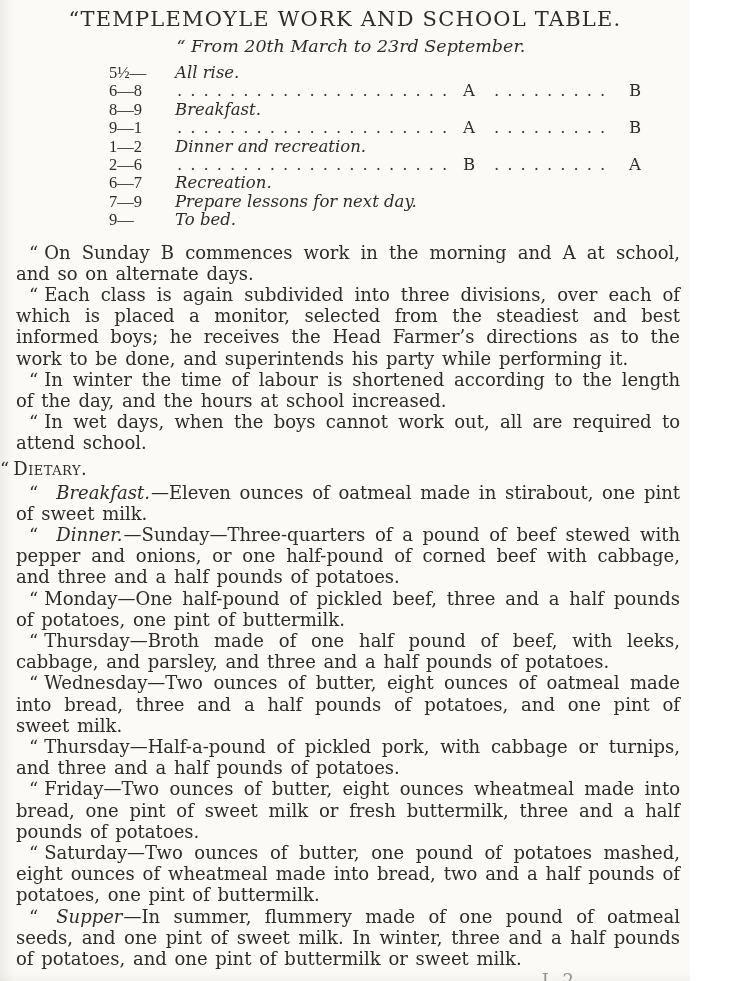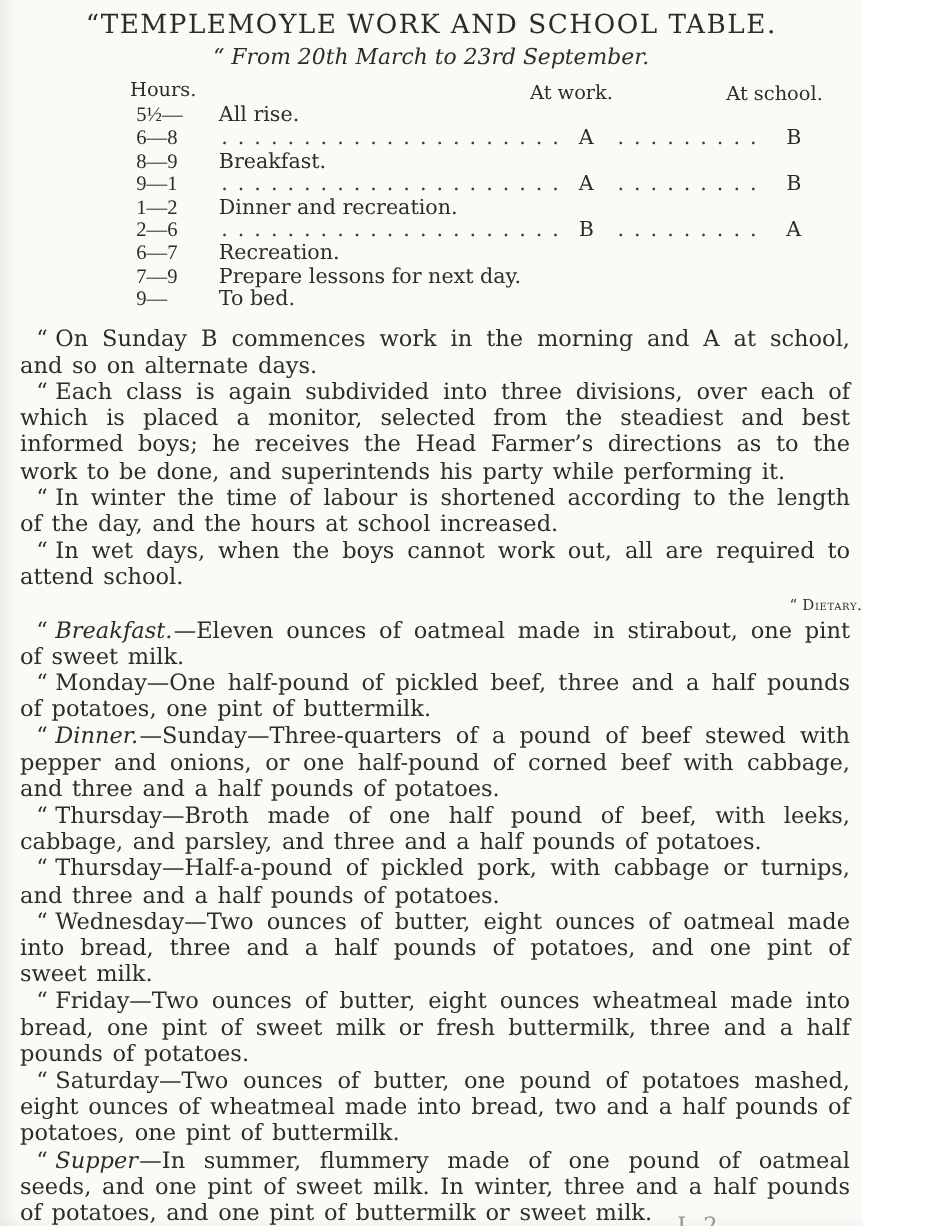--- a/index.html
+++ b/index.html
@@ -25,55 +25,55 @@
     font-size: 21px;
     font-weight: normal;
     letter-spacing: 1.2px;
     white-space: nowrap;
   }
   .subtitle {
     text-align: center;
     font-size: 17.5px;
     margin-top: 5px;
   }
-  .italic { font-style: italic; }
+  .italic { font-style: italic; margin-left: 12px; }
 
   
   .schedule { margin-top: 7px; font-size: 16.5px; }
   .sched-header { position: relative; height: 19px; font-size: 15.5px; }
   .h-hours  { position: absolute; left: 104px; top: 0; }
   .h-work   { position: absolute; left: 424px; top: 2px; }
   .h-school { position: absolute; left: 581px; top: 3px; }
 
   .sched-row { position: relative; height: 18.4px; }
   .sched-row span { position: absolute; top: 0; white-space: nowrap; }
   .c-hours    { left: 109px; font-family: Liberation Serif, serif; }
-  .c-activity { left: 175px; }
+  .c-activity { left: 175px; font-style: italic; }
   .c-dots     { overflow: hidden; letter-spacing: 8px; color: #3a3834; }
   .c-dots1    { left: 177px; width: 272px; }
   .c-dots2    { left: 494px; width: 118px; }
   .c-work     { left: 452px; width: 34px; text-align: center; }
   .c-school   { left: 618px; width: 34px; text-align: center; }
 
   
   .text-block { margin: 13px 10px 0 16px; }
   .body-para {
     margin: 0;
     font-size: 18px;
     line-height: 21.2px;
     text-align: justify;
     text-indent: 13px;
     word-spacing: 2px;
   }
   .q { margin-right: 6px; }
   .lead.italic { margin-right: 1px; }
 
   .dietary-heading {
-    text-align: right;
-    font-size: 12px;
+    text-align: left;
+    font-size: 18px;
     margin: 4px 0 3px 0;
   }
   .dietary-heading .sc { font-variant: small-caps; letter-spacing: 0.5px; }
   .dietary-heading .q { margin-right: 4px; }
 
   .catchword {
     position: absolute;
     right: 112px;
     bottom: -10px;
     font-size: 18px;
@@ -83,25 +83,20 @@
 </style>
 </head>
 <body>
 
 <div class="page">
 
   <h1 class="title">“TEMPLEMOYLE WORK AND SCHOOL TABLE.</h1>
   <div class="subtitle italic">“ From 20th March to 23rd September.</div>
 
   <div class="schedule">
-    <div class="sched-header">
-      <span class="h-hours">Hours.</span>
-      <span class="h-work">At work.</span>
-      <span class="h-school">At school.</span>
-    </div>
     <div id="schedule-rows">
   <div class="sched-row">
     <span class="c-hours">5½—</span>
     <span class="c-activity">All rise.</span>
     <span class="c-dots c-dots1"></span>
     <span class="c-work"></span>
     <span class="c-dots c-dots2"></span>
     <span class="c-school"></span>
   </div>
 
@@ -189,30 +184,30 @@
   <p class="body-para"><span class="q">“</span><span class="lead"></span><span>In wet days, when the boys cannot work out, all are required to attend school.</span></p>
 </div>
 
   <div class="dietary-heading">
     <span class="q">“</span><span class="sc">Dietary.</span>
   </div>
 
   <div class="text-block" id="dietary-paras" style="margin-top:2px;">
   <p class="body-para"><span class="q">“</span><span class="lead italic">Breakfast.</span><span>—Eleven ounces of oatmeal made in stirabout, one pint of sweet milk.</span></p>
 
+  <p class="body-para"><span class="q">“</span><span class="lead italic">Dinner.</span><span>—Sunday—Three-quarters of a pound of beef stewed with pepper and onions, or one half-pound of corned beef with cabbage, and three and a half pounds of potatoes.</span></p>
+
   <p class="body-para"><span class="q">“</span><span class="lead"></span><span>Monday—One half-pound of pickled beef, three and a half pounds of potatoes, one pint of buttermilk.</span></p>
 
-  <p class="body-para"><span class="q">“</span><span class="lead italic">Dinner.</span><span>—Sunday—Three-quarters of a pound of beef stewed with pepper and onions, or one half-pound of corned beef with cabbage, and three and a half pounds of potatoes.</span></p>
-
   <p class="body-para"><span class="q">“</span><span class="lead"></span><span>Thursday—Broth made of one half pound of beef, with leeks, cabbage, and parsley, and three and a half pounds of potatoes.</span></p>
 
+  <p class="body-para"><span class="q">“</span><span class="lead"></span><span>Wednesday—Two ounces of butter, eight ounces of oatmeal made into bread, three and a half pounds of potatoes, and one pint of sweet milk.</span></p>
+
   <p class="body-para"><span class="q">“</span><span class="lead"></span><span>Thursday—Half-a-pound of pickled pork, with cabbage or turnips, and three and a half pounds of potatoes.</span></p>
 
-  <p class="body-para"><span class="q">“</span><span class="lead"></span><span>Wednesday—Two ounces of butter, eight ounces of oatmeal made into bread, three and a half pounds of potatoes, and one pint of sweet milk.</span></p>
-
   <p class="body-para"><span class="q">“</span><span class="lead"></span><span>Friday—Two ounces of butter, eight ounces wheatmeal made into bread, one pint of sweet milk or fresh buttermilk, three and a half pounds of potatoes.</span></p>
 
   <p class="body-para"><span class="q">“</span><span class="lead"></span><span>Saturday—Two ounces of butter, one pound of potatoes mashed, eight ounces of wheatmeal made into bread, two and a half pounds of potatoes, one pint of buttermilk.</span></p>
 
   <p class="body-para"><span class="q">“</span><span class="lead italic">Supper</span><span>—In summer, flummery made of one pound of oatmeal seeds, and one pint of sweet milk.  In winter, three and a half pounds of potatoes, and one pint of buttermilk or sweet milk.</span></p>
 </div>
 
   <div class="catchword">I 2</div>
 
 </div>

